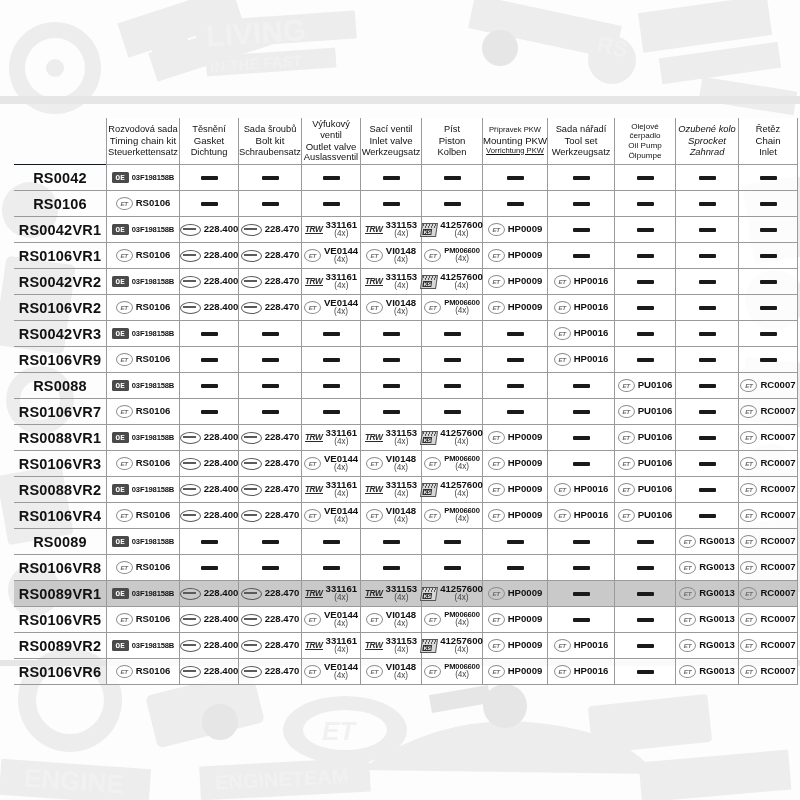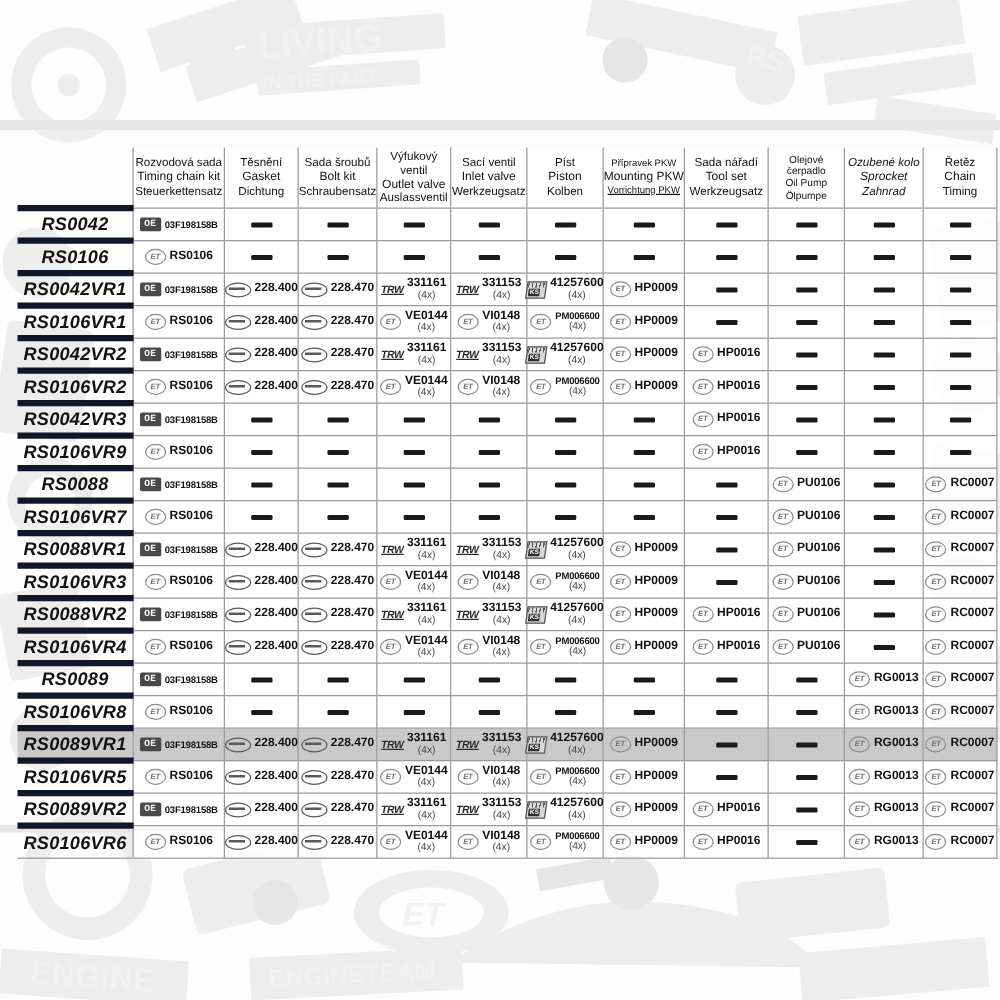--- a/index.html
+++ b/index.html
@@ -56,21 +56,21 @@
   .hd span{display:block;}
   .h1{font-size:9.3px;}
   .h2{font-size:9.6px;}
   .h3{font-size:9.3px;}
   .tiny .h1,.tiny .h2,.tiny .h3{font-size:8.1px;}
   .tiny2 .h1{font-size:7.6px;}
   .tiny2 .h3{font-size:7.6px;text-decoration:underline;}
 
   tbody tr{height:26px;}
   tbody tr td{border-top:1px solid #9a9a9a;border-bottom:1px solid #9a9a9a;}
-  tbody tr td.lbl{border-top:5px solid #0f172a;border-bottom:1px solid #9a9a9a;font-style:italic;}
+  tbody tr td.lbl{border-top:1px solid #0f172a;border-bottom:1px solid #9a9a9a;}
   tbody tr.hl td{background:#c9c9c9 !important;}
   tbody tr.hl td.lbl{background:#c9c9c9 !important;text-align:center;}
 
   .cell{display:flex;align-items:center;justify-content:center;gap:3px;height:24px;padding:0 2px;}
   .dash{display:inline-block;width:17px;height:4px;background:#1a1a1a;border-radius:1px;}
   .txt{font-size:9.6px;font-weight:bold;color:#111;white-space:nowrap;line-height:1.05;}
   .txt small{display:block;font-weight:normal;font-size:8.2px;color:#444;text-align:center;}
   .txt.sm{font-size:7.6px;letter-spacing:-.15px;}
 
   
@@ -230,21 +230,21 @@
           <div class="hd">
               <span class="h1">Ozubené kolo</span>
               <span class="h2">Sprocket</span>
               <span class="h3">Zahnrad</span>
             </div>
         </th>
         <th style="width:58px;">
           <div class="hd">
               <span class="h1">Řetěz</span>
               <span class="h2">Chain</span>
-              <span class="h3">Timing</span>
+              <span class="h3">Inlet</span>
             </div>
         </th>
       </tr>
     </thead>
     <tbody id="tbody">
         <tr>
           <td class="lbl">RS0042</td>
           <td>
             <div class="cell">
               <span class="mk mk-oe">OE</span>

